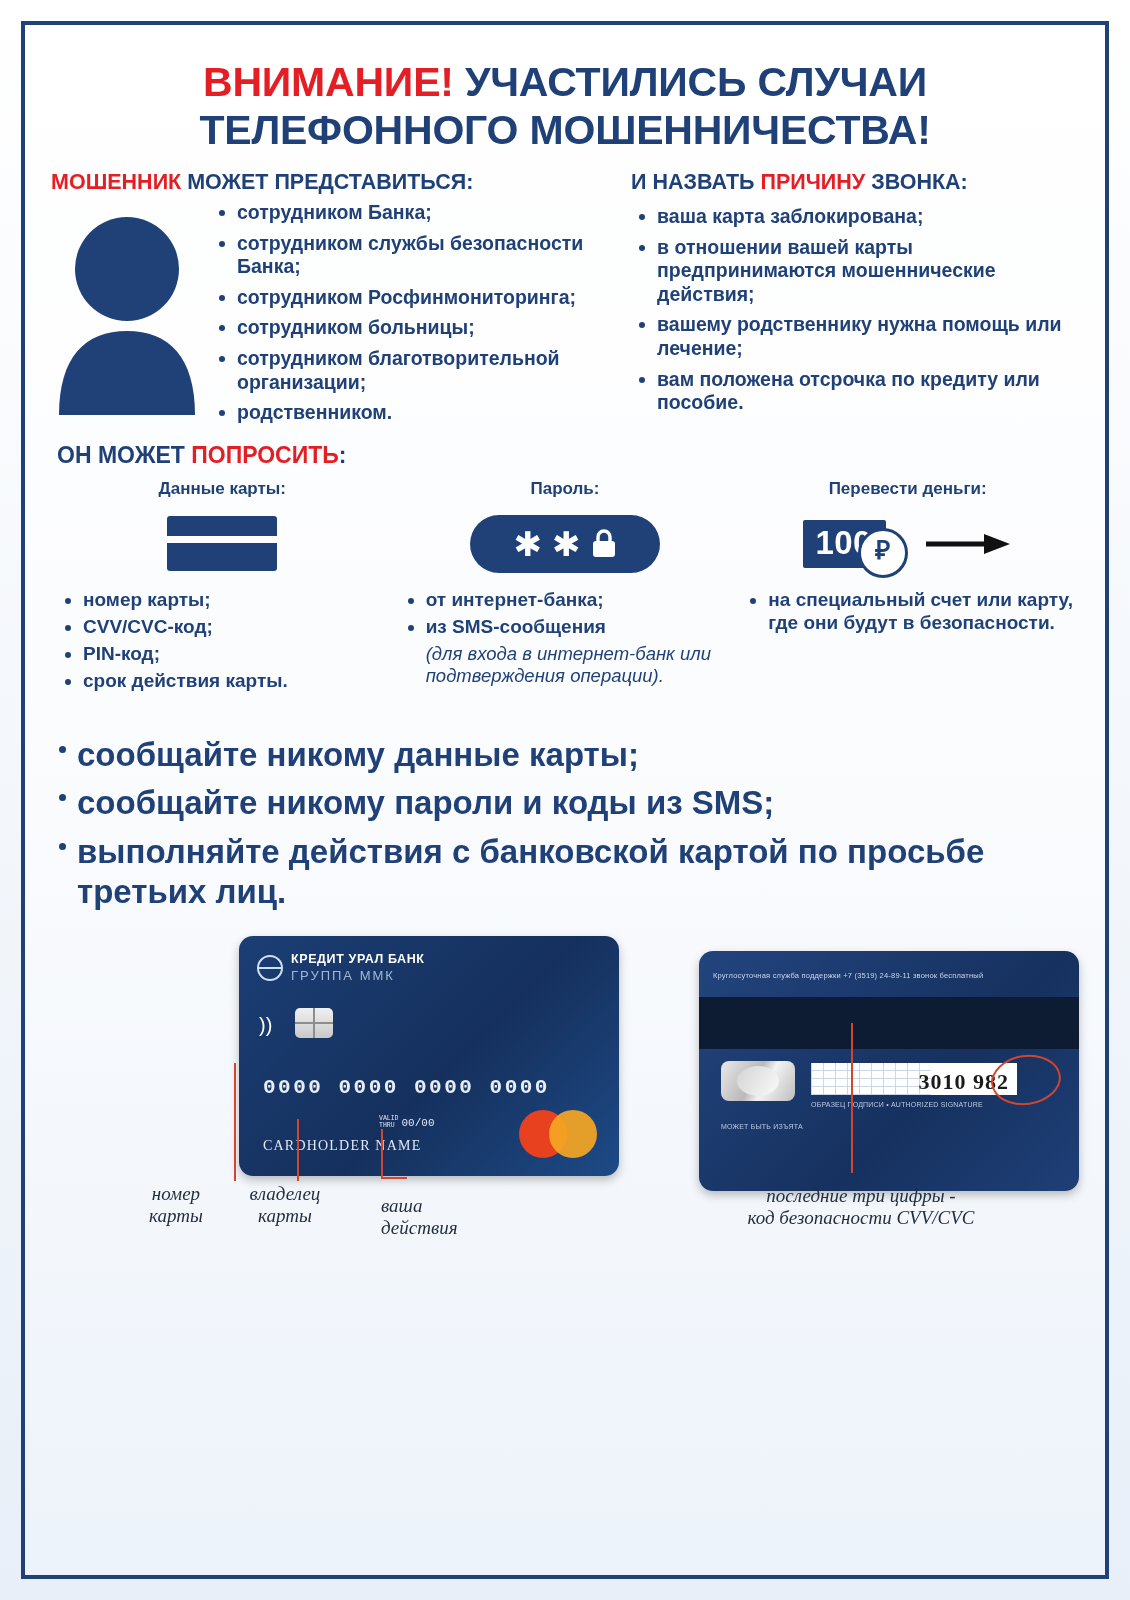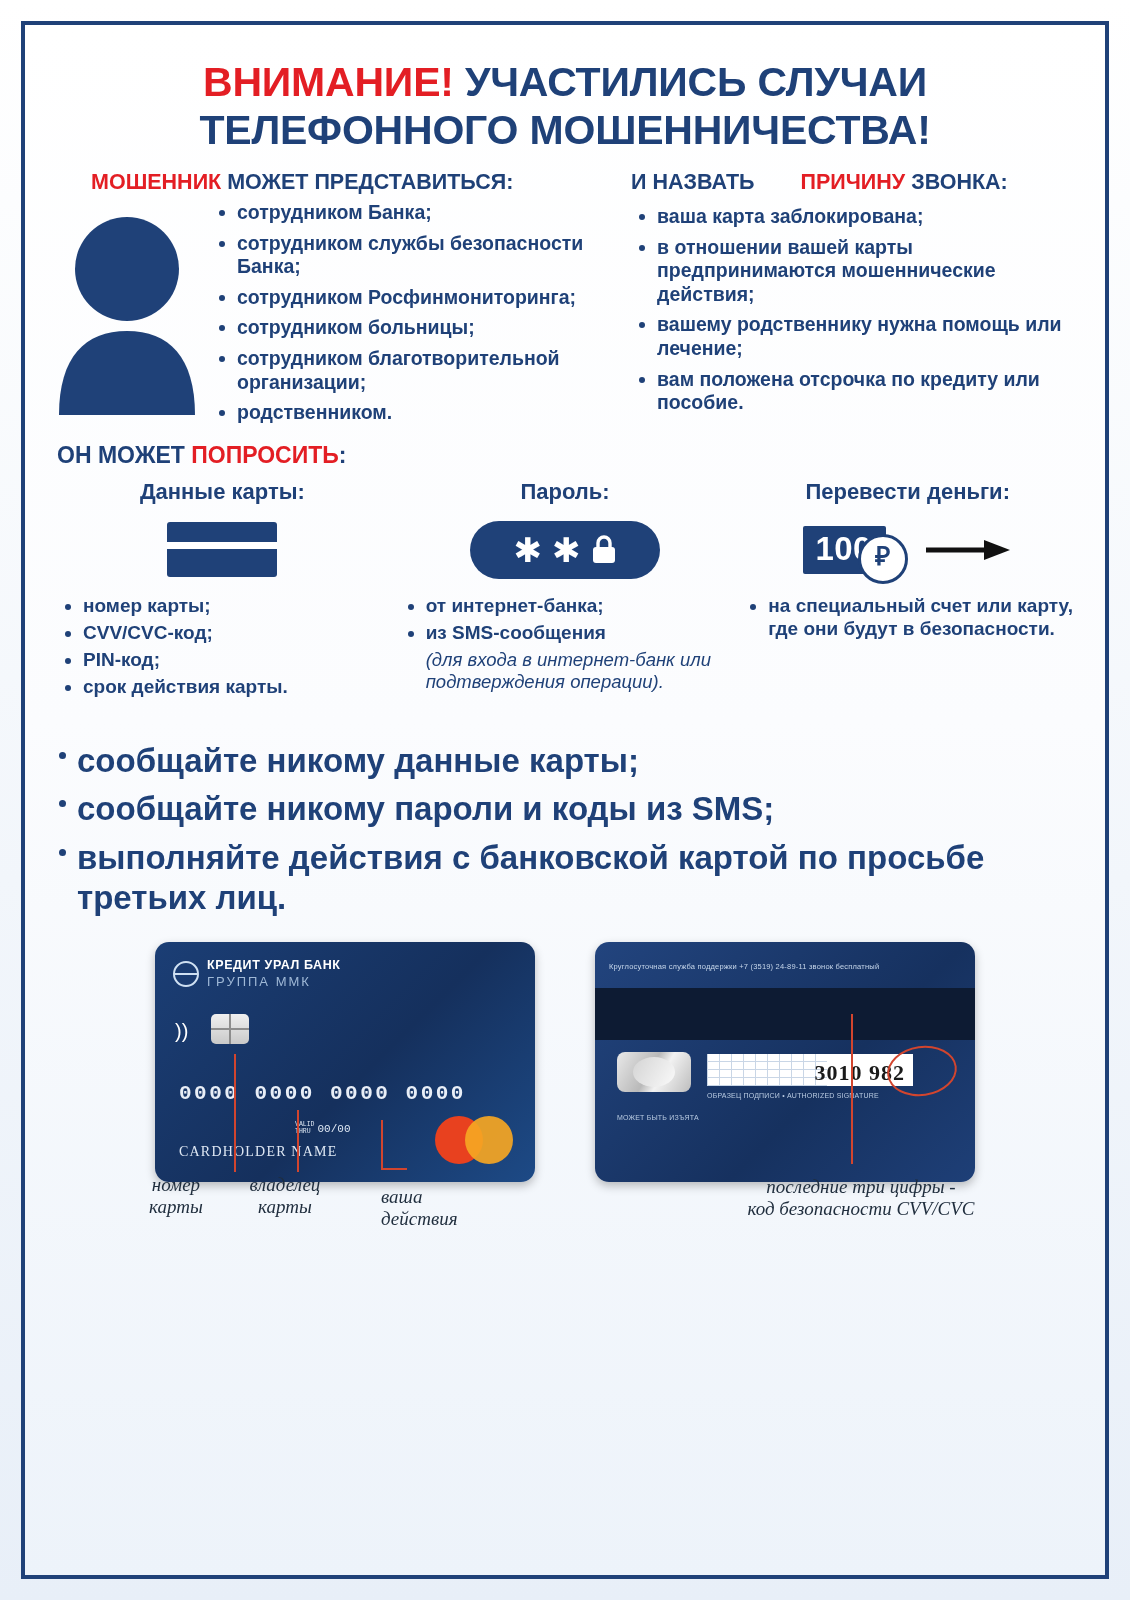--- a/index.html
+++ b/index.html
@@ -42,21 +42,21 @@
     margin-top:16px;
   }
   .claims .col-left{width:56%;}
   .claims .col-right{width:44%;padding-left:10px;}
   .subhead{
     font-weight:bold;
     font-size:21.5px;
     color:#1f4178;
     white-space:nowrap;
   }
-  .subhead .red{color:#e31e24;margin-left:40px;}
+  .subhead .red{color:#e31e24;}
   .claim-body{display:flex;margin-top:6px;}
   .avatar{
     width:160px;min-width:160px;
     padding-top:6px;
   }
   .avatar svg{display:block;}
   ul.bul{
     list-style:none;
     margin:0;padding:0;
   }
@@ -85,21 +85,21 @@
   }
   .ask-title .red{color:#e31e24;}
   .three{
     display:flex;
     margin-top:10px;
   }
   .three .cell{flex:1;padding:0 6px;}
   .cell-title{
     text-align:center;
     font-weight:bold;
-    font-size:22px;
+    font-size:17px;
     color:#1f4178;
     margin-bottom:12px;
   }
   .icon-row{height:66px;display:flex;align-items:center;justify-content:center;}
   .cell ul.bul li{font-size:19px;margin-bottom:4px;}
   .note{
     font-style:italic;
     font-weight:normal;
     color:#1f4178;
     font-size:18.5px;
@@ -147,32 +147,33 @@
     padding-left:66px;
     padding-right:18px;
   }
   .nelist{padding-top:12px;}
   .nelist ul.bul li{font-size:33px;margin-bottom:9px;line-height:1.2;}
   .nelist ul.bul li:before{top:11px;width:7px;height:7px;}
   
   .cards{
     position:relative;
     display:flex;
-    gap:60px;
-    justify-content:center;
+    gap:80px;
+    justify-content:flex-end;
     margin-top:16px;
   }
   .bankcard{
     width:380px;height:240px;border-radius:14px;
     background:linear-gradient(135deg,#1b3e75 0%,#15305d 55%,#1d4a86 100%);
     position:relative;overflow:hidden;
     box-shadow:0 4px 10px rgba(0,0,0,.25);
   }
   .bankcard.back{
     background:linear-gradient(135deg,#22447e 0%,#16315f 60%,#1e3f77 100%);
+    margin-top:15px;
   }
   .brand{position:absolute;left:18px;top:16px;display:flex;align-items:center;gap:8px;}
   .brand .globe{
     width:22px;height:22px;border-radius:50%;
     border:2px solid #cfe0f2;
     background:
       linear-gradient(#cfe0f2,#cfe0f2) center/100% 2px no-repeat;
   }
   .brand .bt{color:#ffffff;font-size:12.5px;font-weight:bold;letter-spacing:.6px;}
   .brand .bs{color:#9fb8d6;font-size:13px;letter-spacing:2px;margin-top:2px;}

